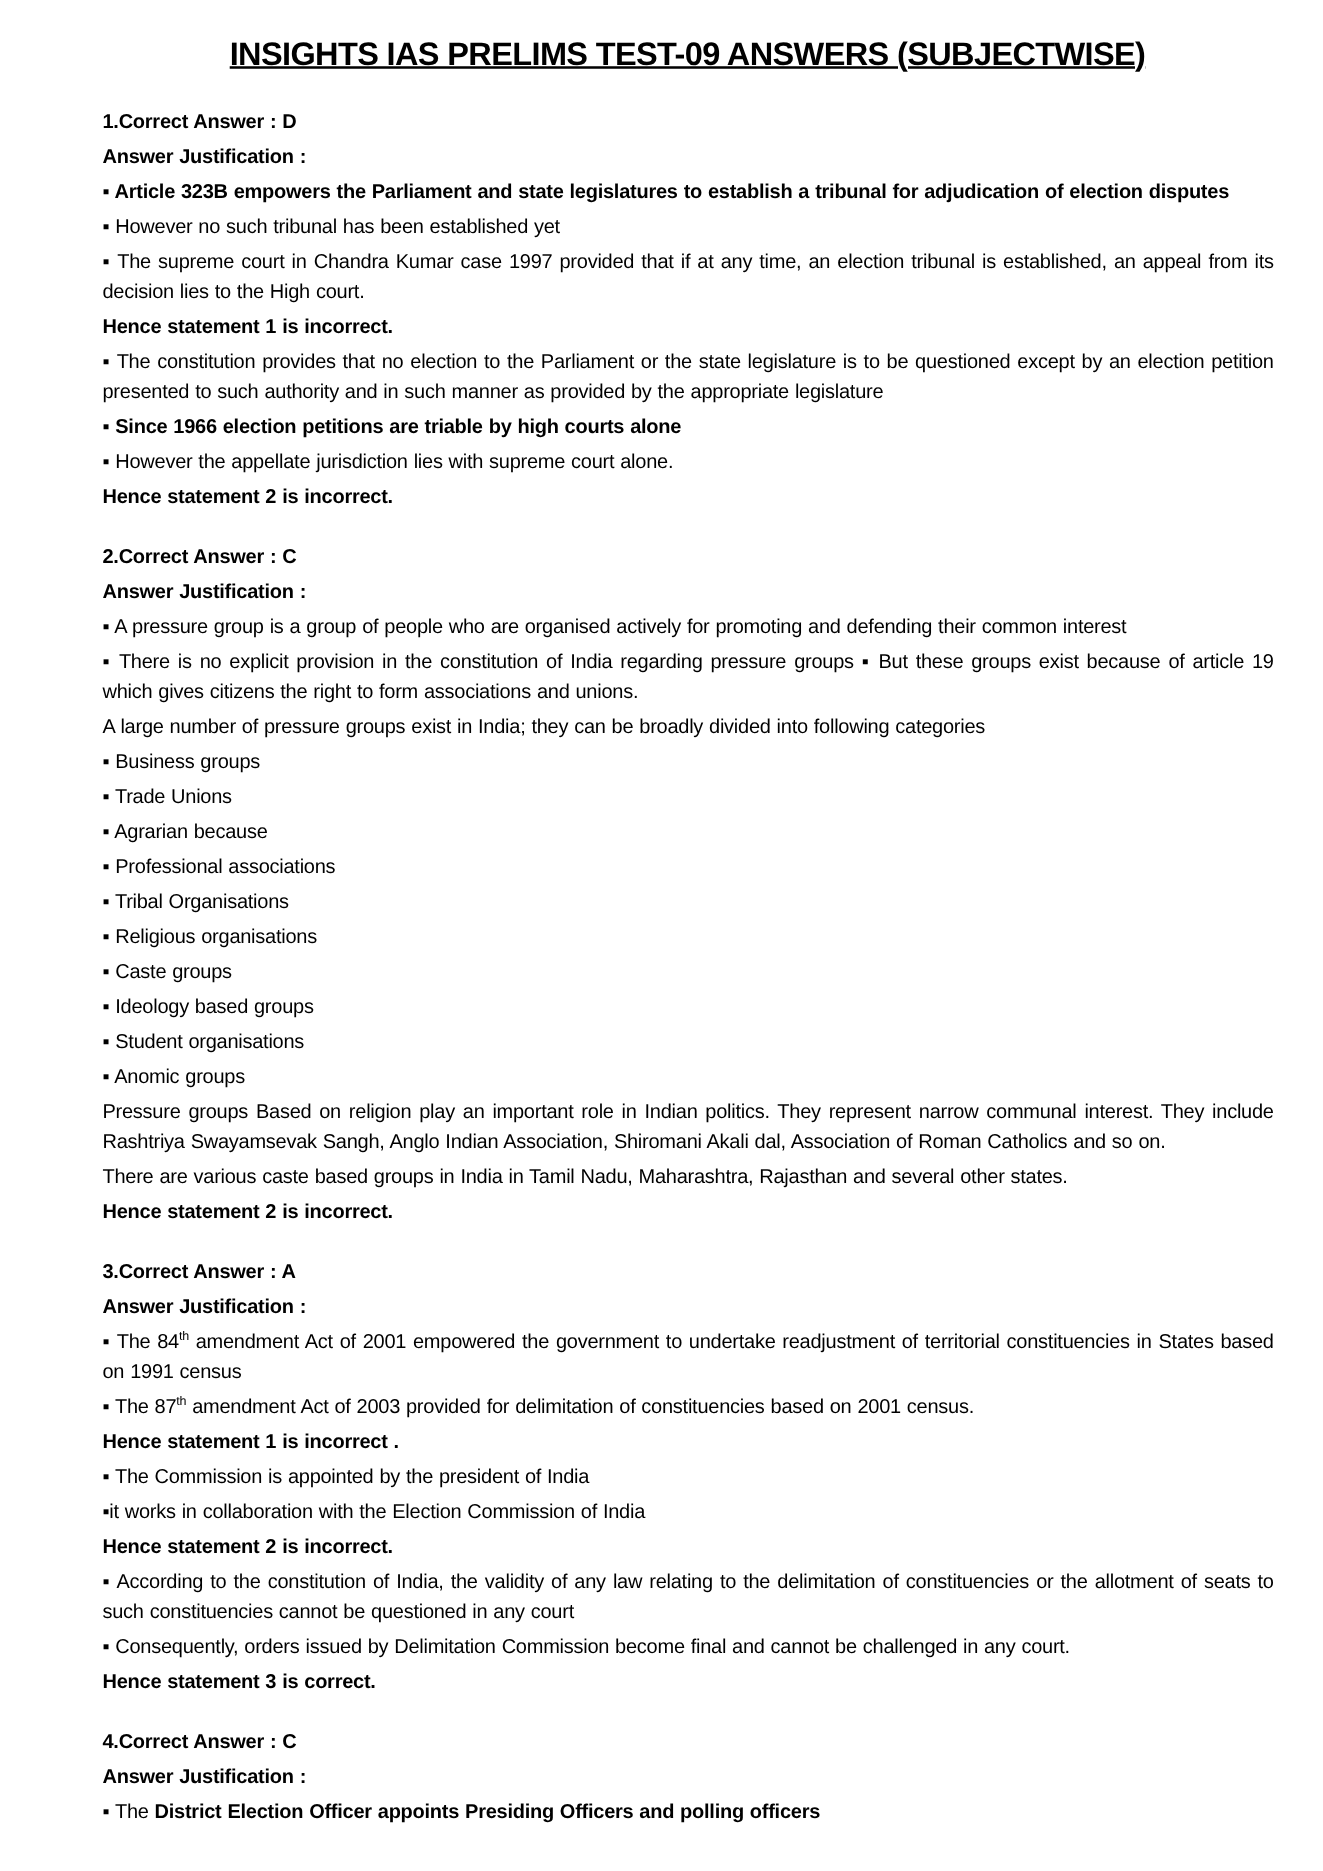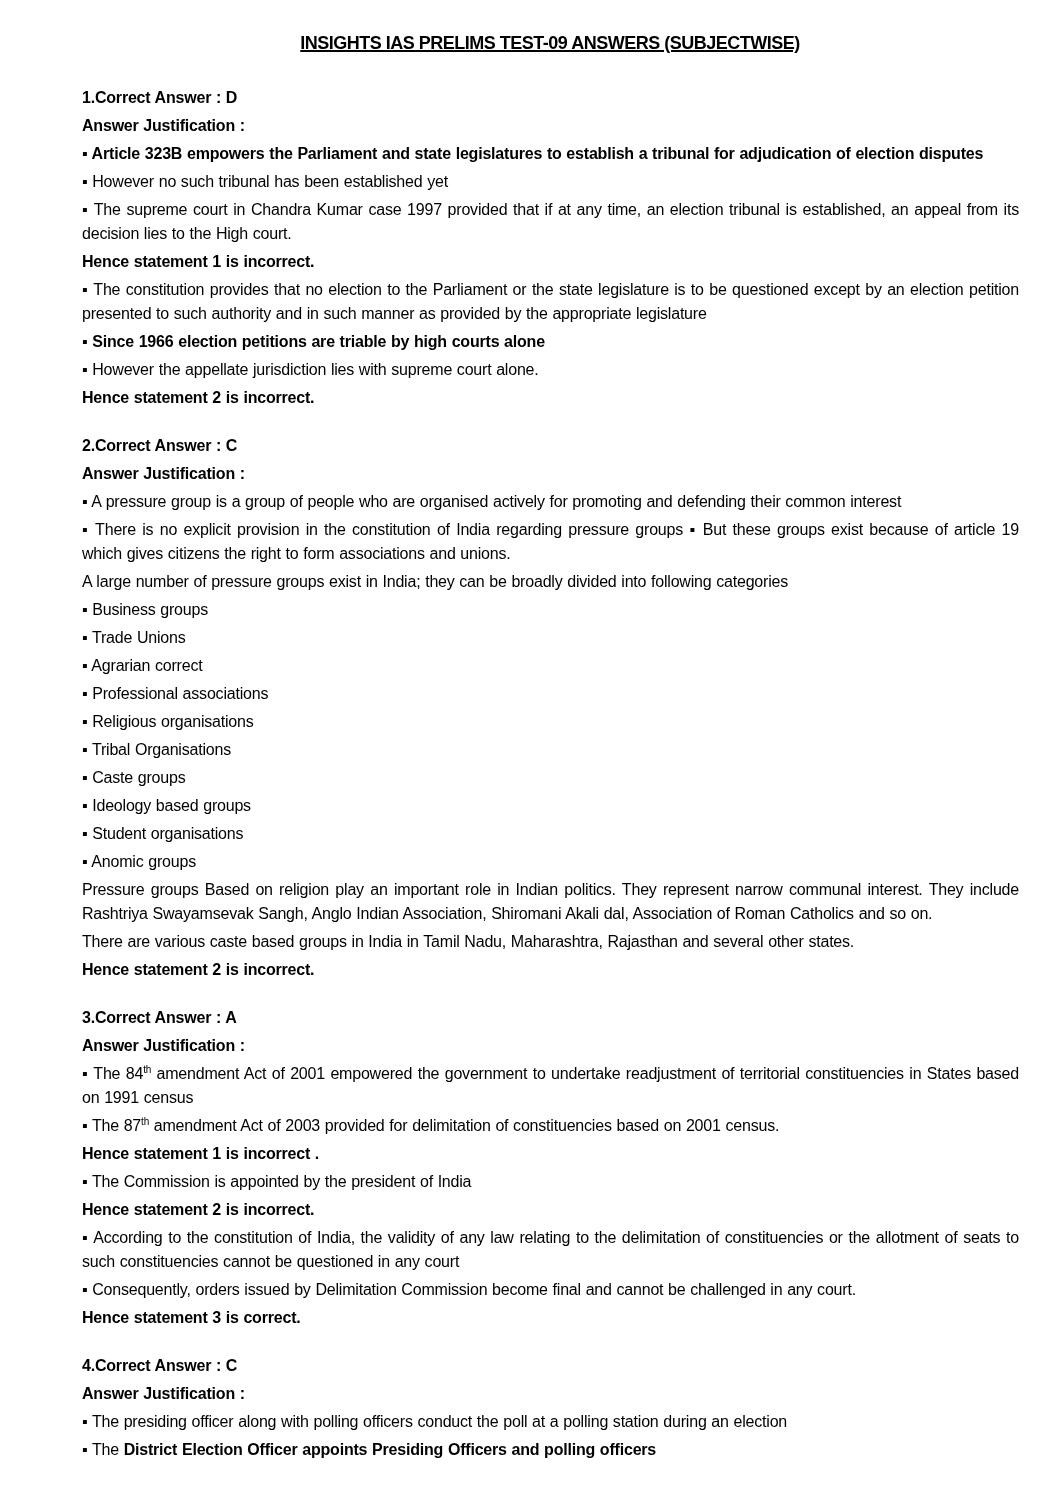--- a/index.html
+++ b/index.html
@@ -7,21 +7,21 @@
     position: relative;
     width: 1058px;
     height: 1497px;
     background: #ffffff;
     color: #000000;
     font-family: "Liberation Sans", sans-serif;
     overflow: hidden;
   }
   .title {
     margin: 28px 36px 0 78px;
-    font-size: 18px;
+    font-size: 26px;
     font-weight: bold;
     text-decoration: underline;
     text-decoration-thickness: 2px;
     text-align: center;
     letter-spacing: -0.5px;
     line-height: 30px;
   }
   .content {
     margin: 28px 35px 0 78px;
   }
@@ -56,44 +56,44 @@
         <p class="line"><span class="b">Hence statement 2 is incorrect.</span></p>
       </section>
       <section class="answer-section">
         <p class="line"><span class="b">2.Correct Answer : C</span></p>
         <p class="line"><span class="b">Answer Justification :</span></p>
         <p class="line"><span>▪ A pressure group is a group of people who are organised actively for promoting and defending their common interest</span></p>
         <p class="line justify"><span>▪ There is no explicit provision in the constitution of India regarding pressure groups ▪ But these groups exist because of article 19 which gives citizens the right to form associations and unions.</span></p>
         <p class="line"><span>A large number of pressure groups exist in India; they can be broadly divided into following categories</span></p>
         <p class="line"><span>▪ Business groups</span></p>
         <p class="line"><span>▪ Trade Unions</span></p>
-        <p class="line"><span>▪ Agrarian correct</span></p>
+        <p class="line"><span>▪ Agrarian because</span></p>
         <p class="line"><span>▪ Professional associations</span></p>
+        <p class="line"><span>▪ Tribal Organisations</span></p>
         <p class="line"><span>▪ Religious organisations</span></p>
-        <p class="line"><span>▪ Tribal Organisations</span></p>
         <p class="line"><span>▪ Caste groups</span></p>
         <p class="line"><span>▪ Ideology based groups</span></p>
         <p class="line"><span>▪ Student organisations</span></p>
         <p class="line"><span>▪ Anomic groups</span></p>
         <p class="line justify"><span>Pressure groups Based on religion play an important role in Indian politics. They represent narrow communal interest. They include Rashtriya Swayamsevak Sangh, Anglo Indian Association, Shiromani Akali dal, Association of Roman Catholics and so on.</span></p>
         <p class="line"><span>There are various caste based groups in India in Tamil Nadu, Maharashtra, Rajasthan and several other states.</span></p>
         <p class="line"><span class="b">Hence statement 2 is incorrect.</span></p>
       </section>
       <section class="answer-section">
         <p class="line"><span class="b">3.Correct Answer : A</span></p>
         <p class="line"><span class="b">Answer Justification :</span></p>
         <p class="line justify"><span>▪ The 84</span><sup>th</sup><span> amendment Act of 2001 empowered the government to undertake readjustment of territorial constituencies in States based on 1991 census</span></p>
         <p class="line"><span>▪ The 87</span><sup>th</sup><span> amendment Act of 2003 provided for delimitation of constituencies based on 2001 census.</span></p>
         <p class="line"><span class="b">Hence statement 1 is incorrect .</span></p>
         <p class="line"><span>▪ The Commission is appointed by the president of India</span></p>
+        <p class="line"><span>▪it works in collaboration with the Election Commission of India</span></p>
         <p class="line"><span class="b">Hence statement 2 is incorrect.</span></p>
         <p class="line justify"><span>▪ According to the constitution of India, the validity of any law relating to the delimitation of constituencies or the allotment of seats to such constituencies cannot be questioned in any court</span></p>
         <p class="line"><span>▪ Consequently, orders issued by Delimitation Commission become final and cannot be challenged in any court.</span></p>
         <p class="line"><span class="b">Hence statement 3 is correct.</span></p>
       </section>
       <section class="answer-section">
         <p class="line"><span class="b">4.Correct Answer : C</span></p>
         <p class="line"><span class="b">Answer Justification :</span></p>
-        <p class="line"><span>▪ The presiding officer along with polling officers conduct the poll at a polling station during an election</span></p>
         <p class="line"><span>▪ The </span><span class="b">District Election Officer appoints Presiding Officers and polling officers</span></p>
       </section>
     </main>
 </div>
 
 </body></html>

